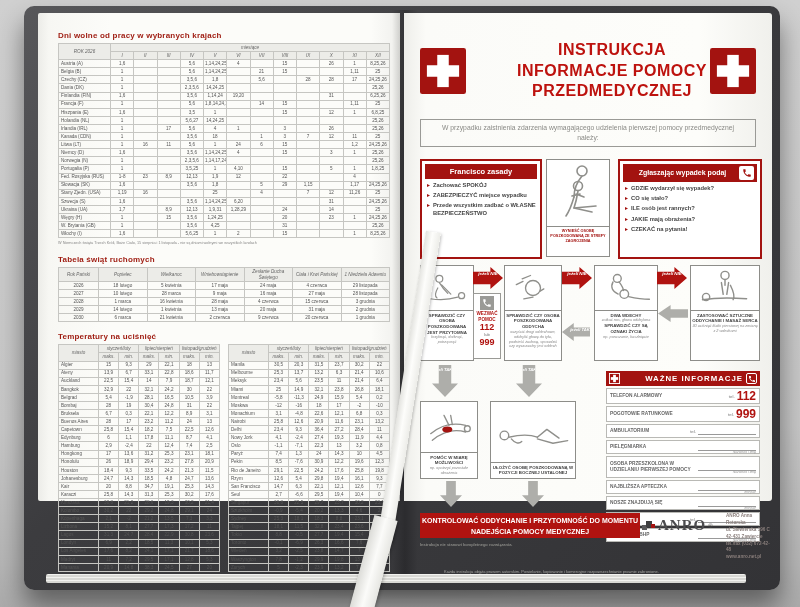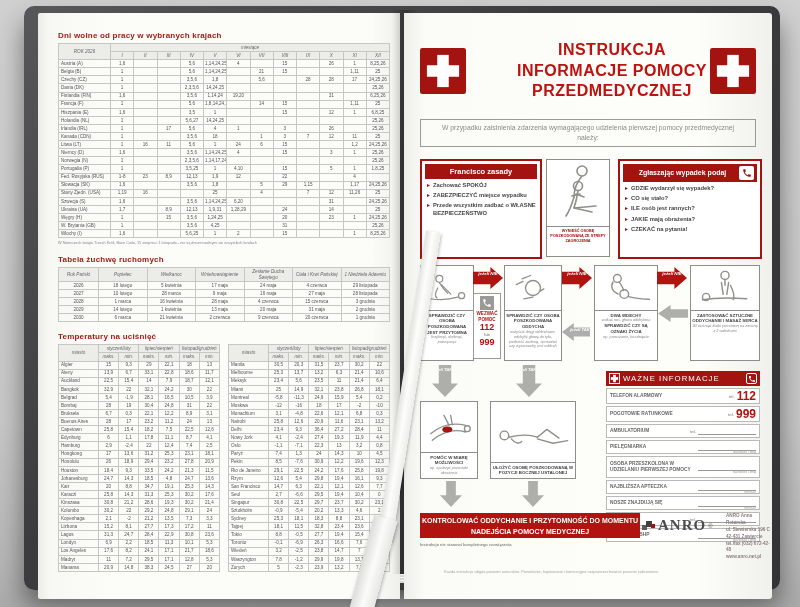--- a/index.html
+++ b/index.html
@@ -5,21 +5,21 @@
   html,body{margin:0;padding:0;width:800px;height:607px;overflow:hidden;
     font-family:"Liberation Sans",sans-serif;background:#c9c9c9;}
   .scene{position:relative;width:800px;height:607px;
     background:linear-gradient(180deg,#d0d0d0 0%,#c7c7c7 70%,#b5b5b5 93%,#ababab 100%);}
   .floor-shadow{position:absolute;left:30px;top:560px;width:745px;height:40px;
     background:radial-gradient(ellipse at 50% 20%,rgba(0,0,0,.38),rgba(0,0,0,0) 70%);}
   .cover{position:absolute;left:24px;top:6px;width:756px;height:584px;border-radius:10px;
     background:linear-gradient(135deg,#57575a,#3c3c3f 40%,#333336);box-shadow:0 16px 26px rgba(0,0,0,.45);}
   .edge-bottom{position:absolute;left:46px;top:574px;width:700px;height:9px;border-radius:2px;
     background:repeating-linear-gradient(180deg,#f2f2ef 0 1.5px,#d8d8d4 1.5px 3px);}
-  .page{position:absolute;top:13px;height:586px;background:#fbfbf8;}
+  .page{position:absolute;top:13px;height:488px;background:#fbfbf8;}
   .page-left{left:38px;width:362px;border-radius:2px 0 0 2px;
     background:linear-gradient(90deg,#ececE8 0%,#f7f7f3 3%,#fcfcf9 20%,#fcfcf9 92%,#efefec 100%);}
   .page-right{left:404px;width:368px;border-radius:0 3px 3px 0;
     background:linear-gradient(90deg,#eeeeea 0%,#fbfbf8 6%,#fdfdfa 80%,#f0f0ec 100%);}
   .gutter{position:absolute;left:392px;top:10px;width:26px;height:564px;
     background:linear-gradient(90deg,rgba(0,0,0,0),rgba(0,0,0,.22) 50%,rgba(0,0,0,0));}
 
   
   .lp{position:absolute;left:20px;top:18px;right:10px;}
   .lp h2{margin:0 0 3px 0;font-size:8px;color:#9e1a0f;letter-spacing:.2px;}
@@ -103,21 +103,21 @@
 
   .bp-help{position:absolute;left:16px;top:388px;width:56px;height:76px;border:1.5px solid #8d8d89;background:#fff;
     display:flex;flex-direction:column;}
   .bp-rec{position:absolute;left:86px;top:388px;width:84px;height:76px;border:1.5px solid #8d8d89;background:#fff;
     display:flex;flex-direction:column;}
   .bp-help .pic,.bp-rec .pic{flex:1;display:flex;align-items:center;justify-content:center;}
   .bp-help .cap,.bp-rec .cap{border-top:1px solid #8d8d89;padding:2px 1px;text-align:center;}
 
   .wi{position:absolute;left:202px;top:358px;width:154px;}
   .wi-hd{background:#a31310;height:15px;display:flex;align-items:center;padding:0 3px;gap:3px;}
-  .wi-hd .t{flex:1;text-align:left;color:#fff;font-weight:normal;font-size:7.8px;letter-spacing:1px;}
+  .wi-hd .t{flex:1;text-align:right;color:#fff;font-weight:bold;font-size:7.8px;letter-spacing:1px;}
   .cross-sm{width:11px;height:11px;flex:0 0 auto;}
   .wi-phone{width:11px;height:11px;border:1px solid #fff;border-radius:2px;display:flex;align-items:center;justify-content:center;flex:0 0 auto;box-sizing:border-box;}
   .wi-phone svg{width:8px;height:8px;}
   .wi-row{border:1px solid #b9b9b5;background:#fff;margin-top:2px;display:flex;align-items:center;
     padding:1px 3px;min-height:10px;}
   .wi-label{flex:1;font-size:4.8px;font-weight:bold;color:#666;line-height:1.25;}
   .wi-tel{font-size:4.4px;color:#777;margin-right:2px;}
   .wi-num{font-size:12px;font-weight:bold;color:#b01310;line-height:1;}
   .wi-line{width:58px;border-bottom:.5px solid #999;position:relative;height:7px;}
   .wi-sub{position:absolute;right:0;top:7px;font-size:3.4px;font-style:italic;color:#999;white-space:nowrap;}
@@ -505,21 +505,21 @@
               <td>15</td>
               <td></td>
               <td></td>
               <td>1</td>
               <td>8,25,26</td>
             </tr>
           </tbody>
       </table>
       <div class="footnote">W Niemczech święta Trzech Króli, Boże Ciało, 15 sierpnia i 1 listopada - nie są dniami wolnymi we wszystkich landach</div>
 
-      <h2>Tabela żuchwę ruchomych</h2>
+      <h2>Tabela świąt ruchomych</h2>
       <table class="tbl" id="movable">
         <colgroup>
             <col class="c-year">
           </colgroup>
         <thead>
           <tr>
             <th>Rok Pański</th>
             <th>Popielec</th>
             <th>Wielkanoc</th>
             <th>Wniebowstąpienie</th>

